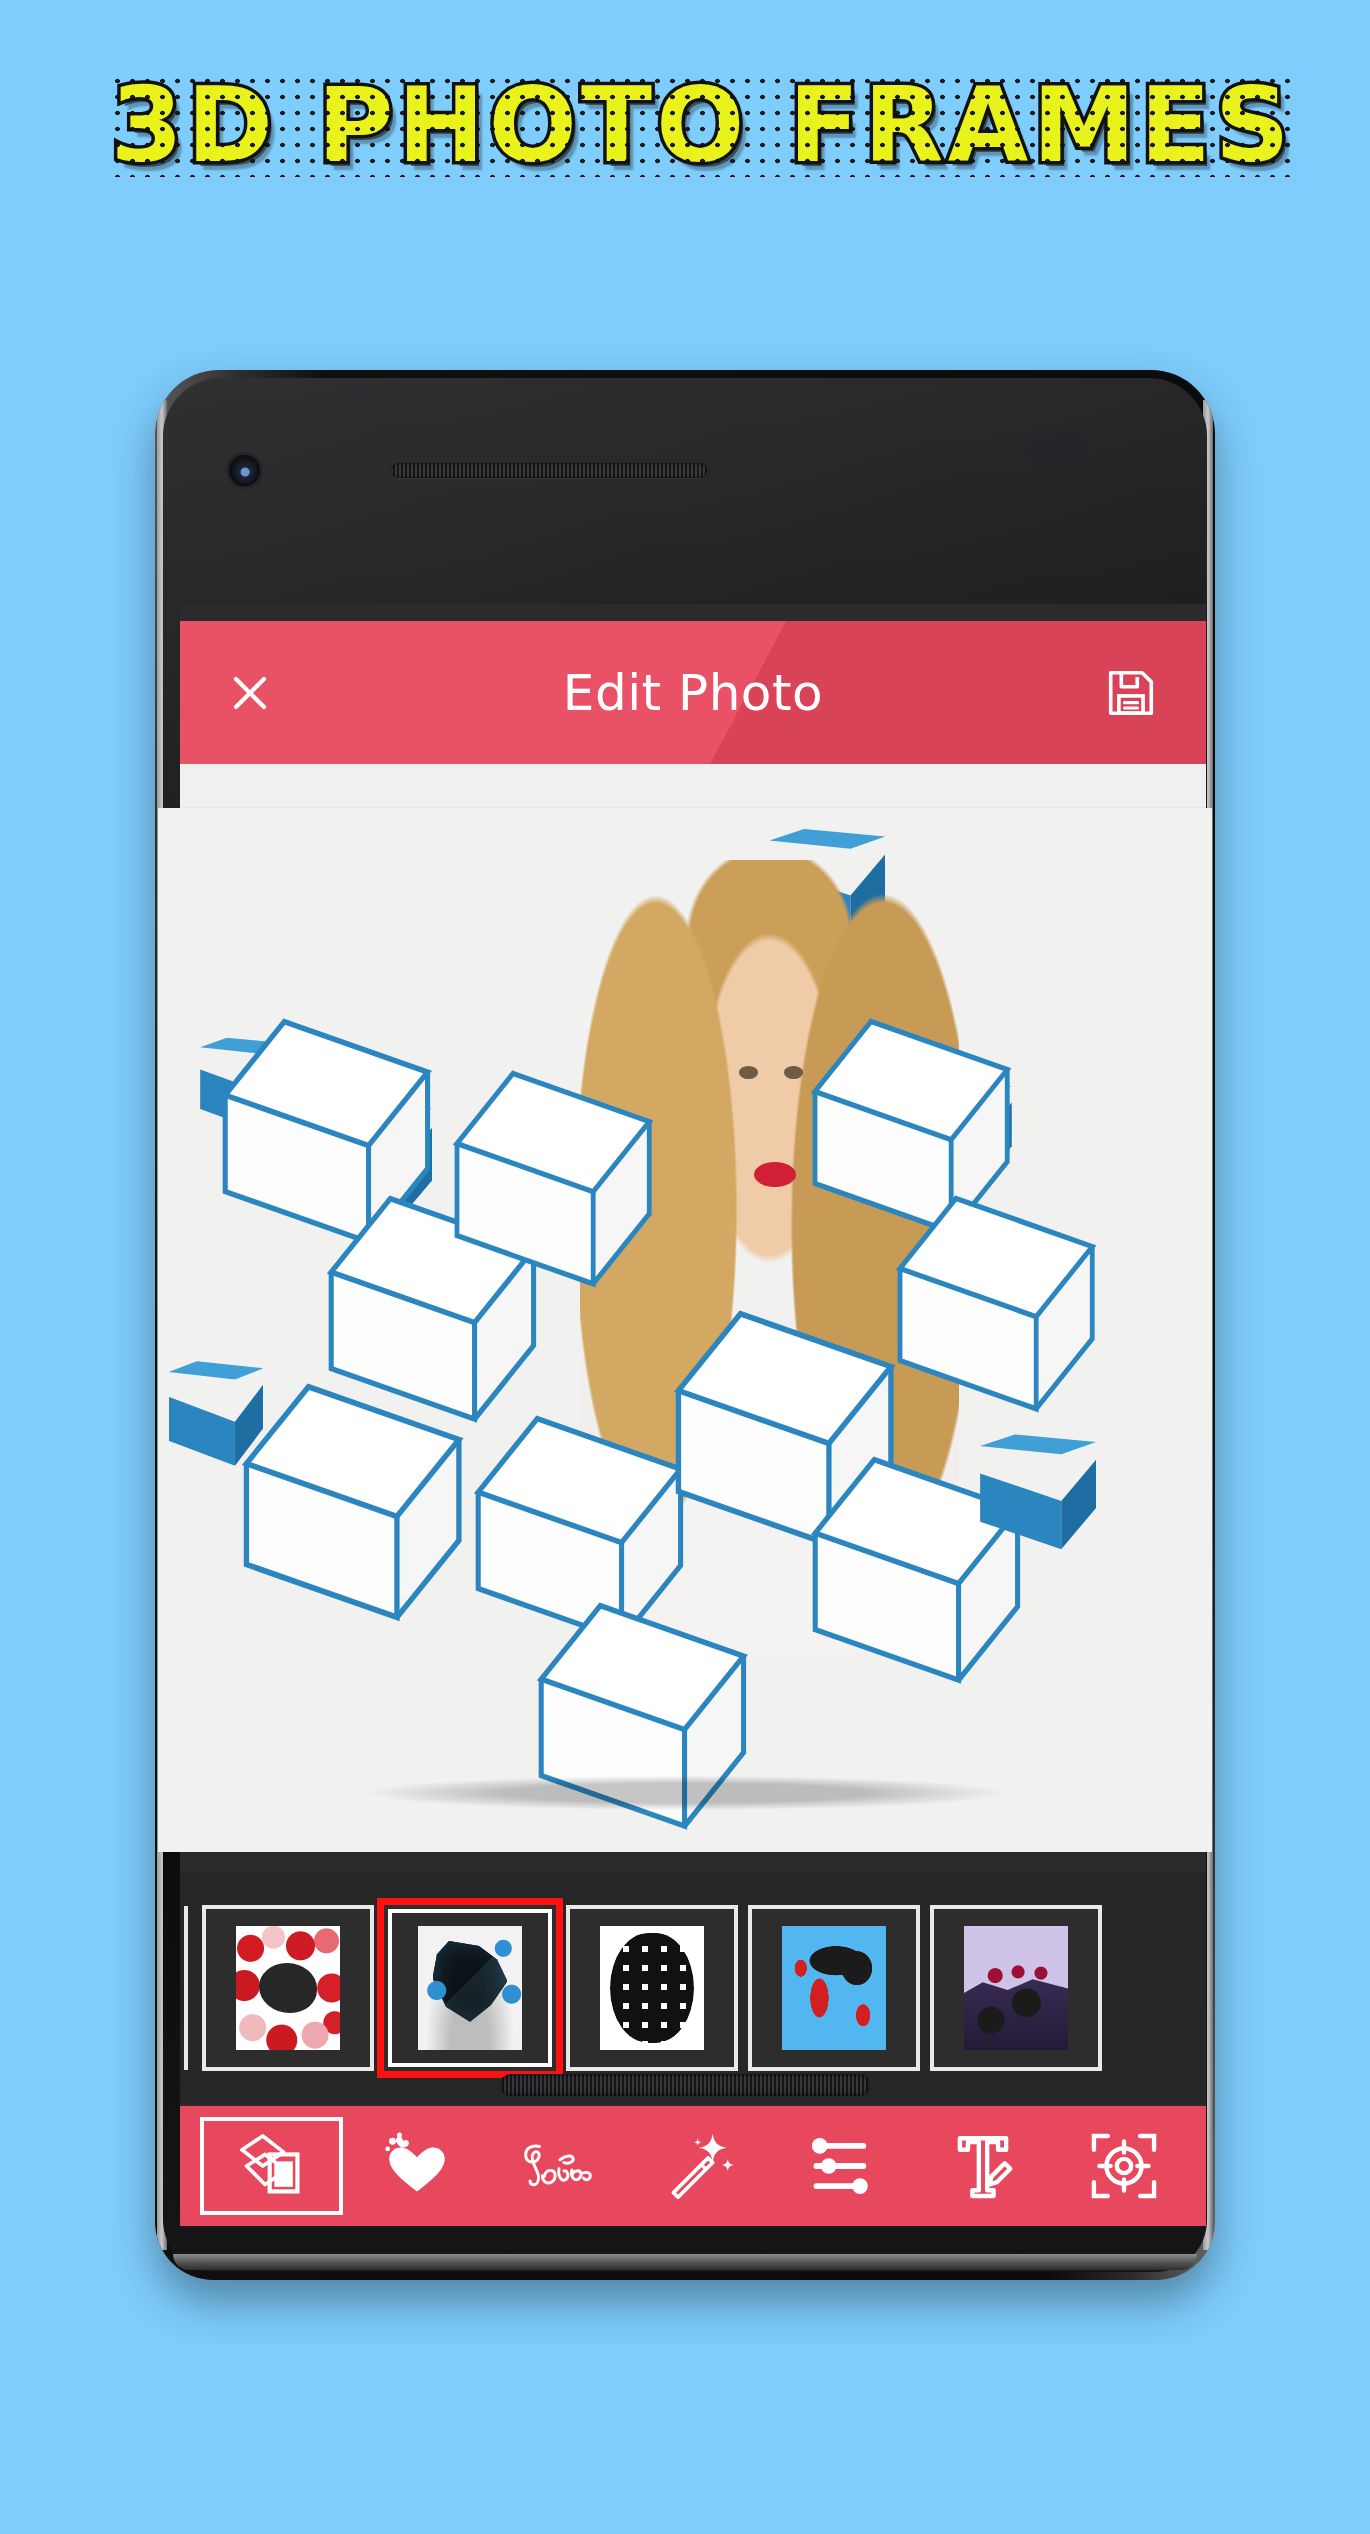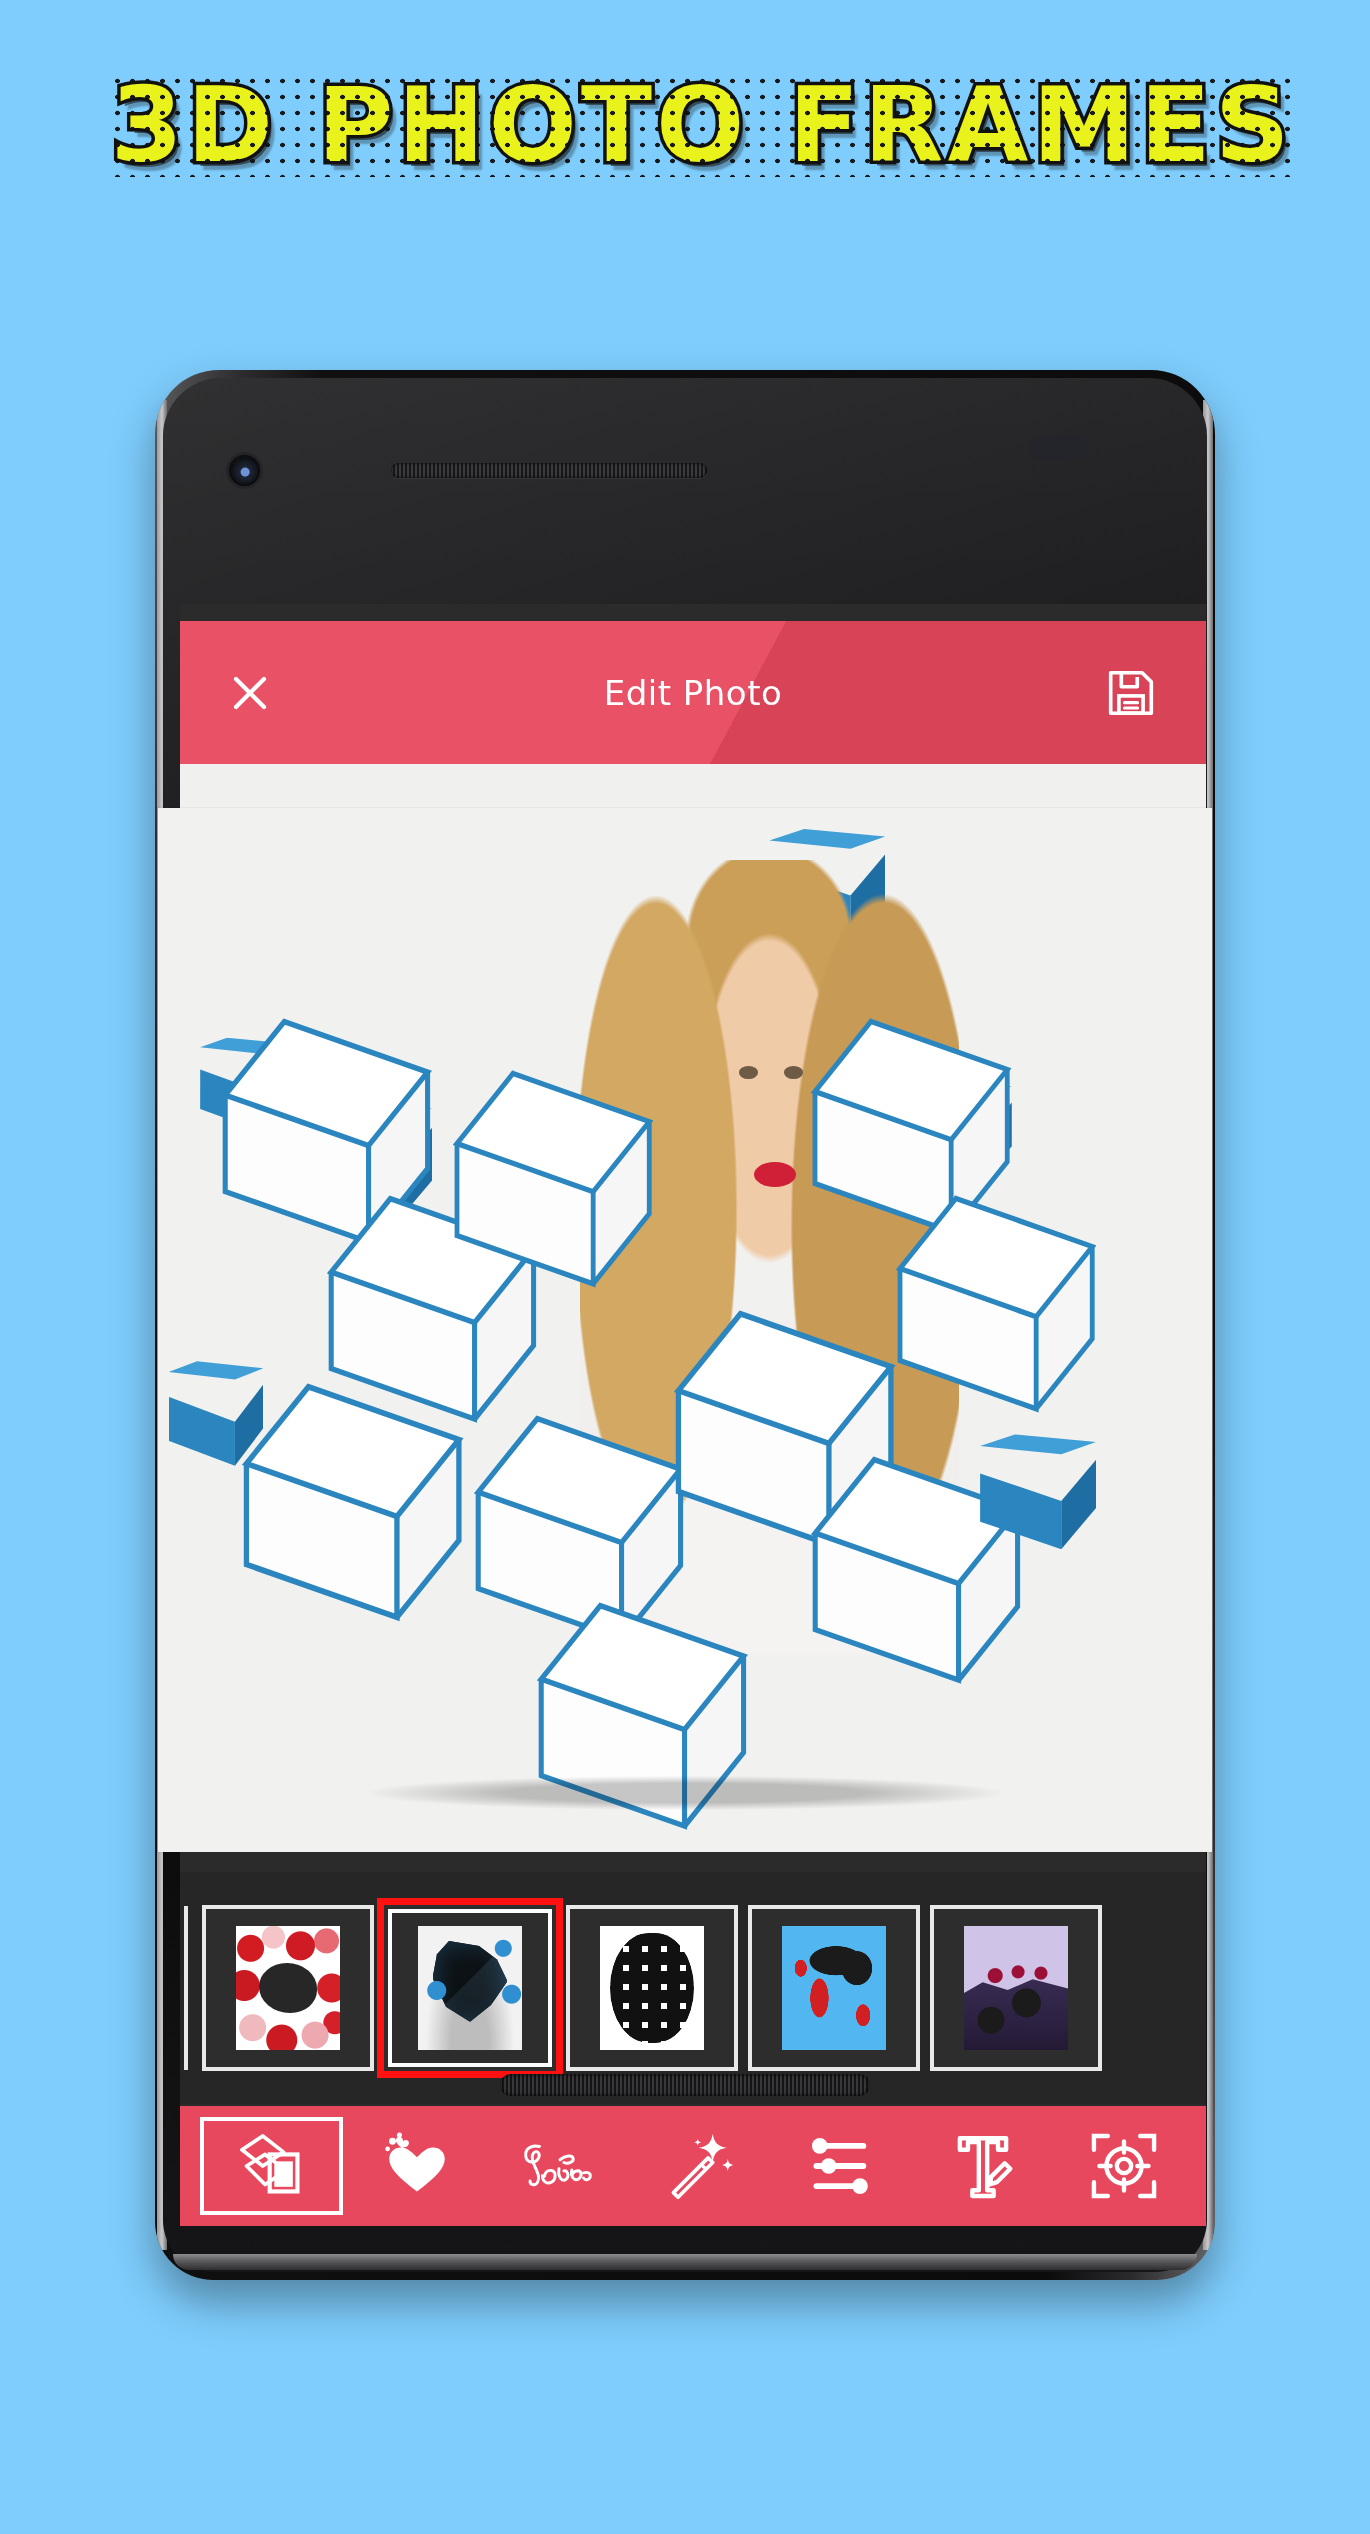--- a/index.html
+++ b/index.html
@@ -116,21 +116,21 @@
     pointer-events:none;
   }
   #close-btn{
     position:absolute; left:43px; top:50%; transform:translateY(-50%);
     width:54px; height:54px; display:flex; align-items:center; justify-content:center;
     cursor:pointer; z-index:2;
   }
   #appbar-title{
     position:absolute; left:0; right:0; top:50%; transform:translateY(-50%);
     text-align:center;
-    color:#fff; font-size:34px; font-weight:400; letter-spacing:.5px;
+    color:#fff; font-size:50px; font-weight:400; letter-spacing:.5px;
     font-family:"DejaVu Sans", sans-serif;
     z-index:2;
   }
   #save-btn{
     position:absolute; right:46px; top:50%; transform:translateY(-50%);
     width:58px; height:58px; cursor:pointer; z-index:2;
   }
 
   
   #canvas-area{

